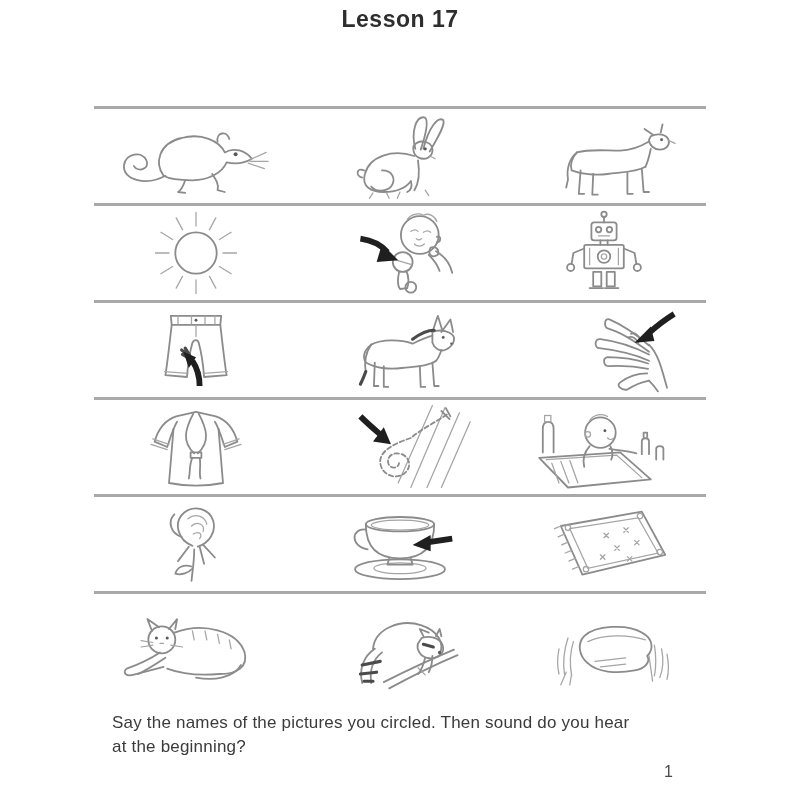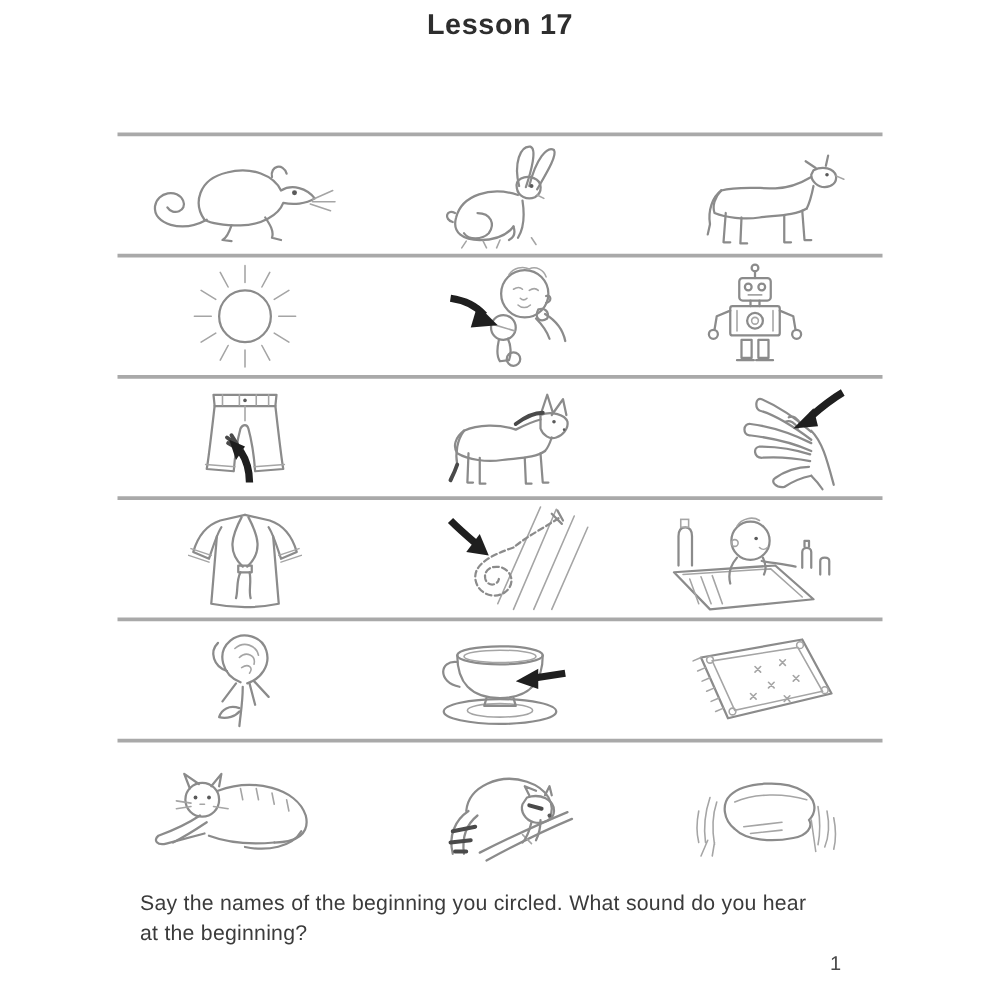--- a/index.html
+++ b/index.html
@@ -282,17 +282,17 @@
           <path class="art" d="M78,38 C90,26 126,24 142,34 C154,40 156,52 148,60 C152,66 146,74 134,76 C114,80 92,78 82,68 C72,60 70,46 78,38 Z"></path>
           <path class="art-thin" d="M82,44 C100,36 126,36 146,42 M90,66 l34,-4 M96,72 l28,-3"></path>
           <path class="art-thin" d="M60,40 C56,52 54,66 56,80 M66,44 C62,56 62,70 64,82 M50,52 C48,62 48,72 50,80 M58,78 L52,92 M64,80 L62,92"></path>
           <path class="art-thin" d="M156,48 C158,60 158,72 156,82 M164,52 C166,62 166,74 162,84 M150,60 L154,88 M170,58 C172,68 172,78 170,86"></path>
         </svg>
       </div>
     </div>
 
   </div>
 
-  <p class="instr bottom">Say the names of the beginning you circled. What sound do you hear at the beginning?</p>
+  <p class="instr bottom">Say the names of the pictures you circled. Then sound do you hear at the beginning?</p>
 
   <div class="page-num">1</div>
 
 </div>
 
 </body></html>

